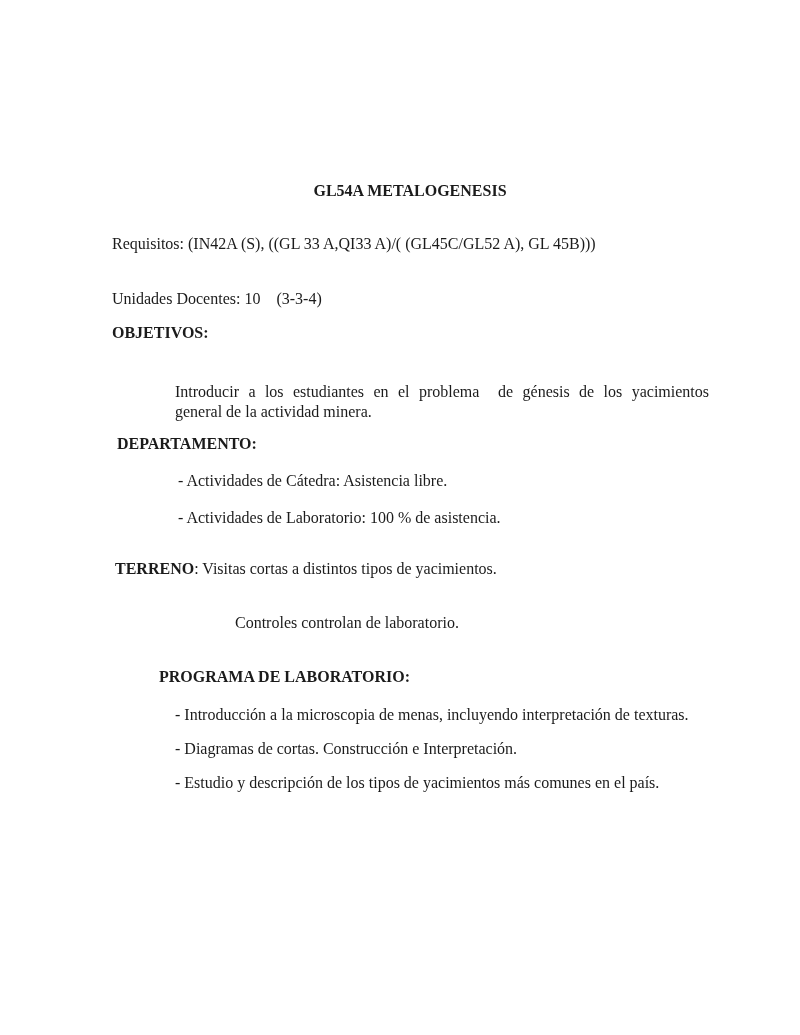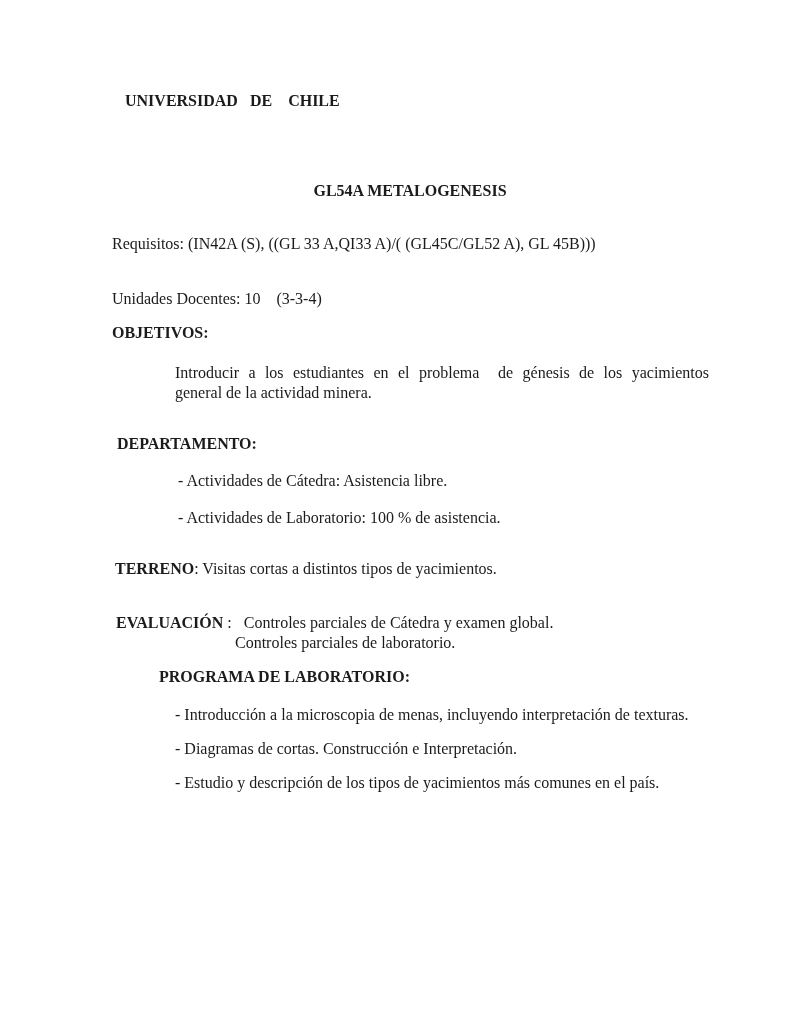--- a/index.html
+++ b/index.html
@@ -10,37 +10,36 @@
   }
   .abs { position:absolute; }
   .b { font-weight:bold; }
   .pre { white-space:pre-wrap; }
   #header { left:125px; top:91px; line-height:19px; font-weight:bold; }
   #title { left:112px; top:181px; width:596px; text-align:center; font-weight:bold; }
   #requisitos { left:112px; top:234px; }
   #unidades { left:112px; top:289px; }
   #objetivos-heading { left:112px; top:323px; font-weight:bold; }
   #objetivos-body { left:175px; top:363px; width:534px; line-height:19.5px; }
-  .jline { text-align:justify; text-align-last:justify; }
+  .jline { text-align:justify; text-align-last:justify;margin-top:19px; }
   #metodologia-heading { left:117px; top:434px; font-weight:bold; }
   #met-item-0 { left:178px; top:471px; }
   #met-item-1 { left:178px; top:508px; }
   #terreno { left:115px; top:559px; }
   #evaluacion { left:116px; top:613px; }
   #evaluacion .line2 { padding-left:119px; }
   #programa-heading { left:115px; top:667px; font-weight:bold;margin-left:44px; }
   #lab-item-0 { left:175px; top:705px; }
   #lab-item-1 { left:175px; top:739px; }
   #lab-item-2 { left:175px; top:773px; }
 </style>
 </head>
 <body>
 
 <div id="header" class="abs">
-  <div class="pre">UNIVERSIDAD   DE    CHILE</div>
 </div>
 
 <div id="title" class="abs">GL54A METALOGENESIS</div>
 
 <div id="requisitos" class="abs pre">Requisitos: (IN42A (S), ((GL 33 A,QI33 A)/( (GL45C/GL52 A), GL 45B)))</div>
 
 <div id="unidades" class="abs pre">Unidades Docentes: 10    (3-3-4)</div>
 
 <div id="objetivos-heading" class="abs">OBJETIVOS:</div>
 
@@ -50,21 +49,20 @@
 </div>
 
 <div id="metodologia-heading" class="abs">DEPARTAMENTO:</div>
 
 <div id="met-item-0" class="abs pre">- Actividades de Cátedra: Asistencia libre.</div>
 <div id="met-item-1" class="abs pre">- Actividades de Laboratorio: 100 % de asistencia.</div>
 
 <div id="terreno" class="abs"><span class="b">TERRENO</span><span class="pre">: Visitas cortas a distintos tipos de yacimientos.</span></div>
 
 <div id="evaluacion" class="abs">
-  <div><span class="b">EVALUACIÓN</span><span class="pre"> :   Controles parciales de Cátedra y examen global.</span></div>
-  <div class="line2">Controles parciales de laboratorio.</div>
+  <div class="line2">Controles controlan de laboratorio.</div>
 </div>
 
 <div id="programa-heading" class="abs">PROGRAMA DE LABORATORIO:</div>
 
 <div id="lab-item-0" class="abs pre">- Introducción a la microscopia de menas, incluyendo interpretación de texturas.</div>
 <div id="lab-item-1" class="abs pre">- Diagramas de cortas. Construcción e Interpretación.</div>
 <div id="lab-item-2" class="abs pre">- Estudio y descripción de los tipos de yacimientos más comunes en el país.</div>
 
 </body></html>

